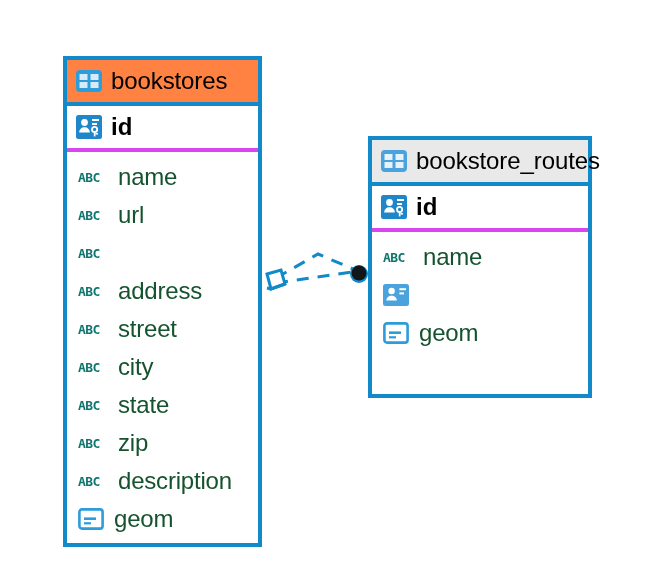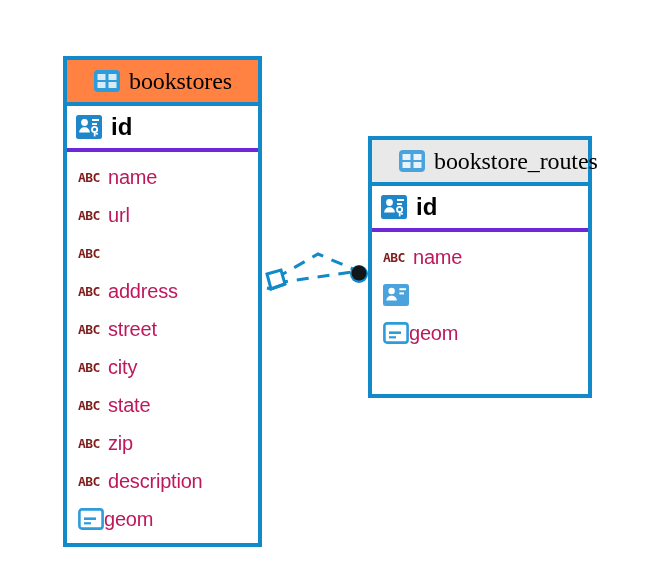--- a/index.html
+++ b/index.html
@@ -26,82 +26,82 @@
     box-sizing: border-box;
     border: 4px solid #1289c8;
     background: #ffffff;
   }
 
   .entity-header {
     display: flex;
     align-items: center;
     box-sizing: border-box;
     height: 46px;
-    padding-left: 27px;
+    padding-left: 9px;
     border-bottom: 4px solid #1289c8;
-    font-family: Liberation Serif, serif;
   }
   .entity-header.orange { background: #ff8243; }
   .entity-header.grey   { background: #e9e9e9; }
 
   .entity-title {
     font-size: 24px;
     color: #000000;
     margin-left: 9px;
     white-space: nowrap;
     letter-spacing: -0.1px;
   }
 
   .pk-row {
     display: flex;
     align-items: center;
     box-sizing: border-box;
     height: 46px;
     padding-left: 9px;
     background: #ffffff;
-    border-bottom: 4px solid #6d28d9;
+    border-bottom: 4px solid #d946ef;
   }
   .pk-label {
     font-size: 24px;
     font-weight: bold;
     color: #000000;
     margin-left: 9px;
     white-space: nowrap;
   }
 
   .field-list {
     padding-top: 6px;
     padding-bottom: 6px;
   }
   .field-row {
     display: flex;
     align-items: center;
     height: 38px;
     padding-left: 11px;
   }
   .field-label {
-    font-size: 20px;
-    color: #be185d;
+    font-size: 24px;
+    color: #14532d;
+    margin-left: 10px;
     white-space: nowrap;
     letter-spacing: -0.2px;
   }
 
   
   .icon {
     display: block;
     flex: 0 0 auto;
     line-height: 0;
   }
   .icon svg { display: block; }
 
   .abc-icon {
     font-family: "DejaVu Sans Mono", monospace;
     font-size: 13px;
     font-weight: bold;
-    color: #7f1d1d;
+    color: #0f766e;
     letter-spacing: -0.6px;
     line-height: 1;
     width: 30px;
     flex: 0 0 auto;
   }
 
   
   .connector {
     position: absolute;
     left: 0;

